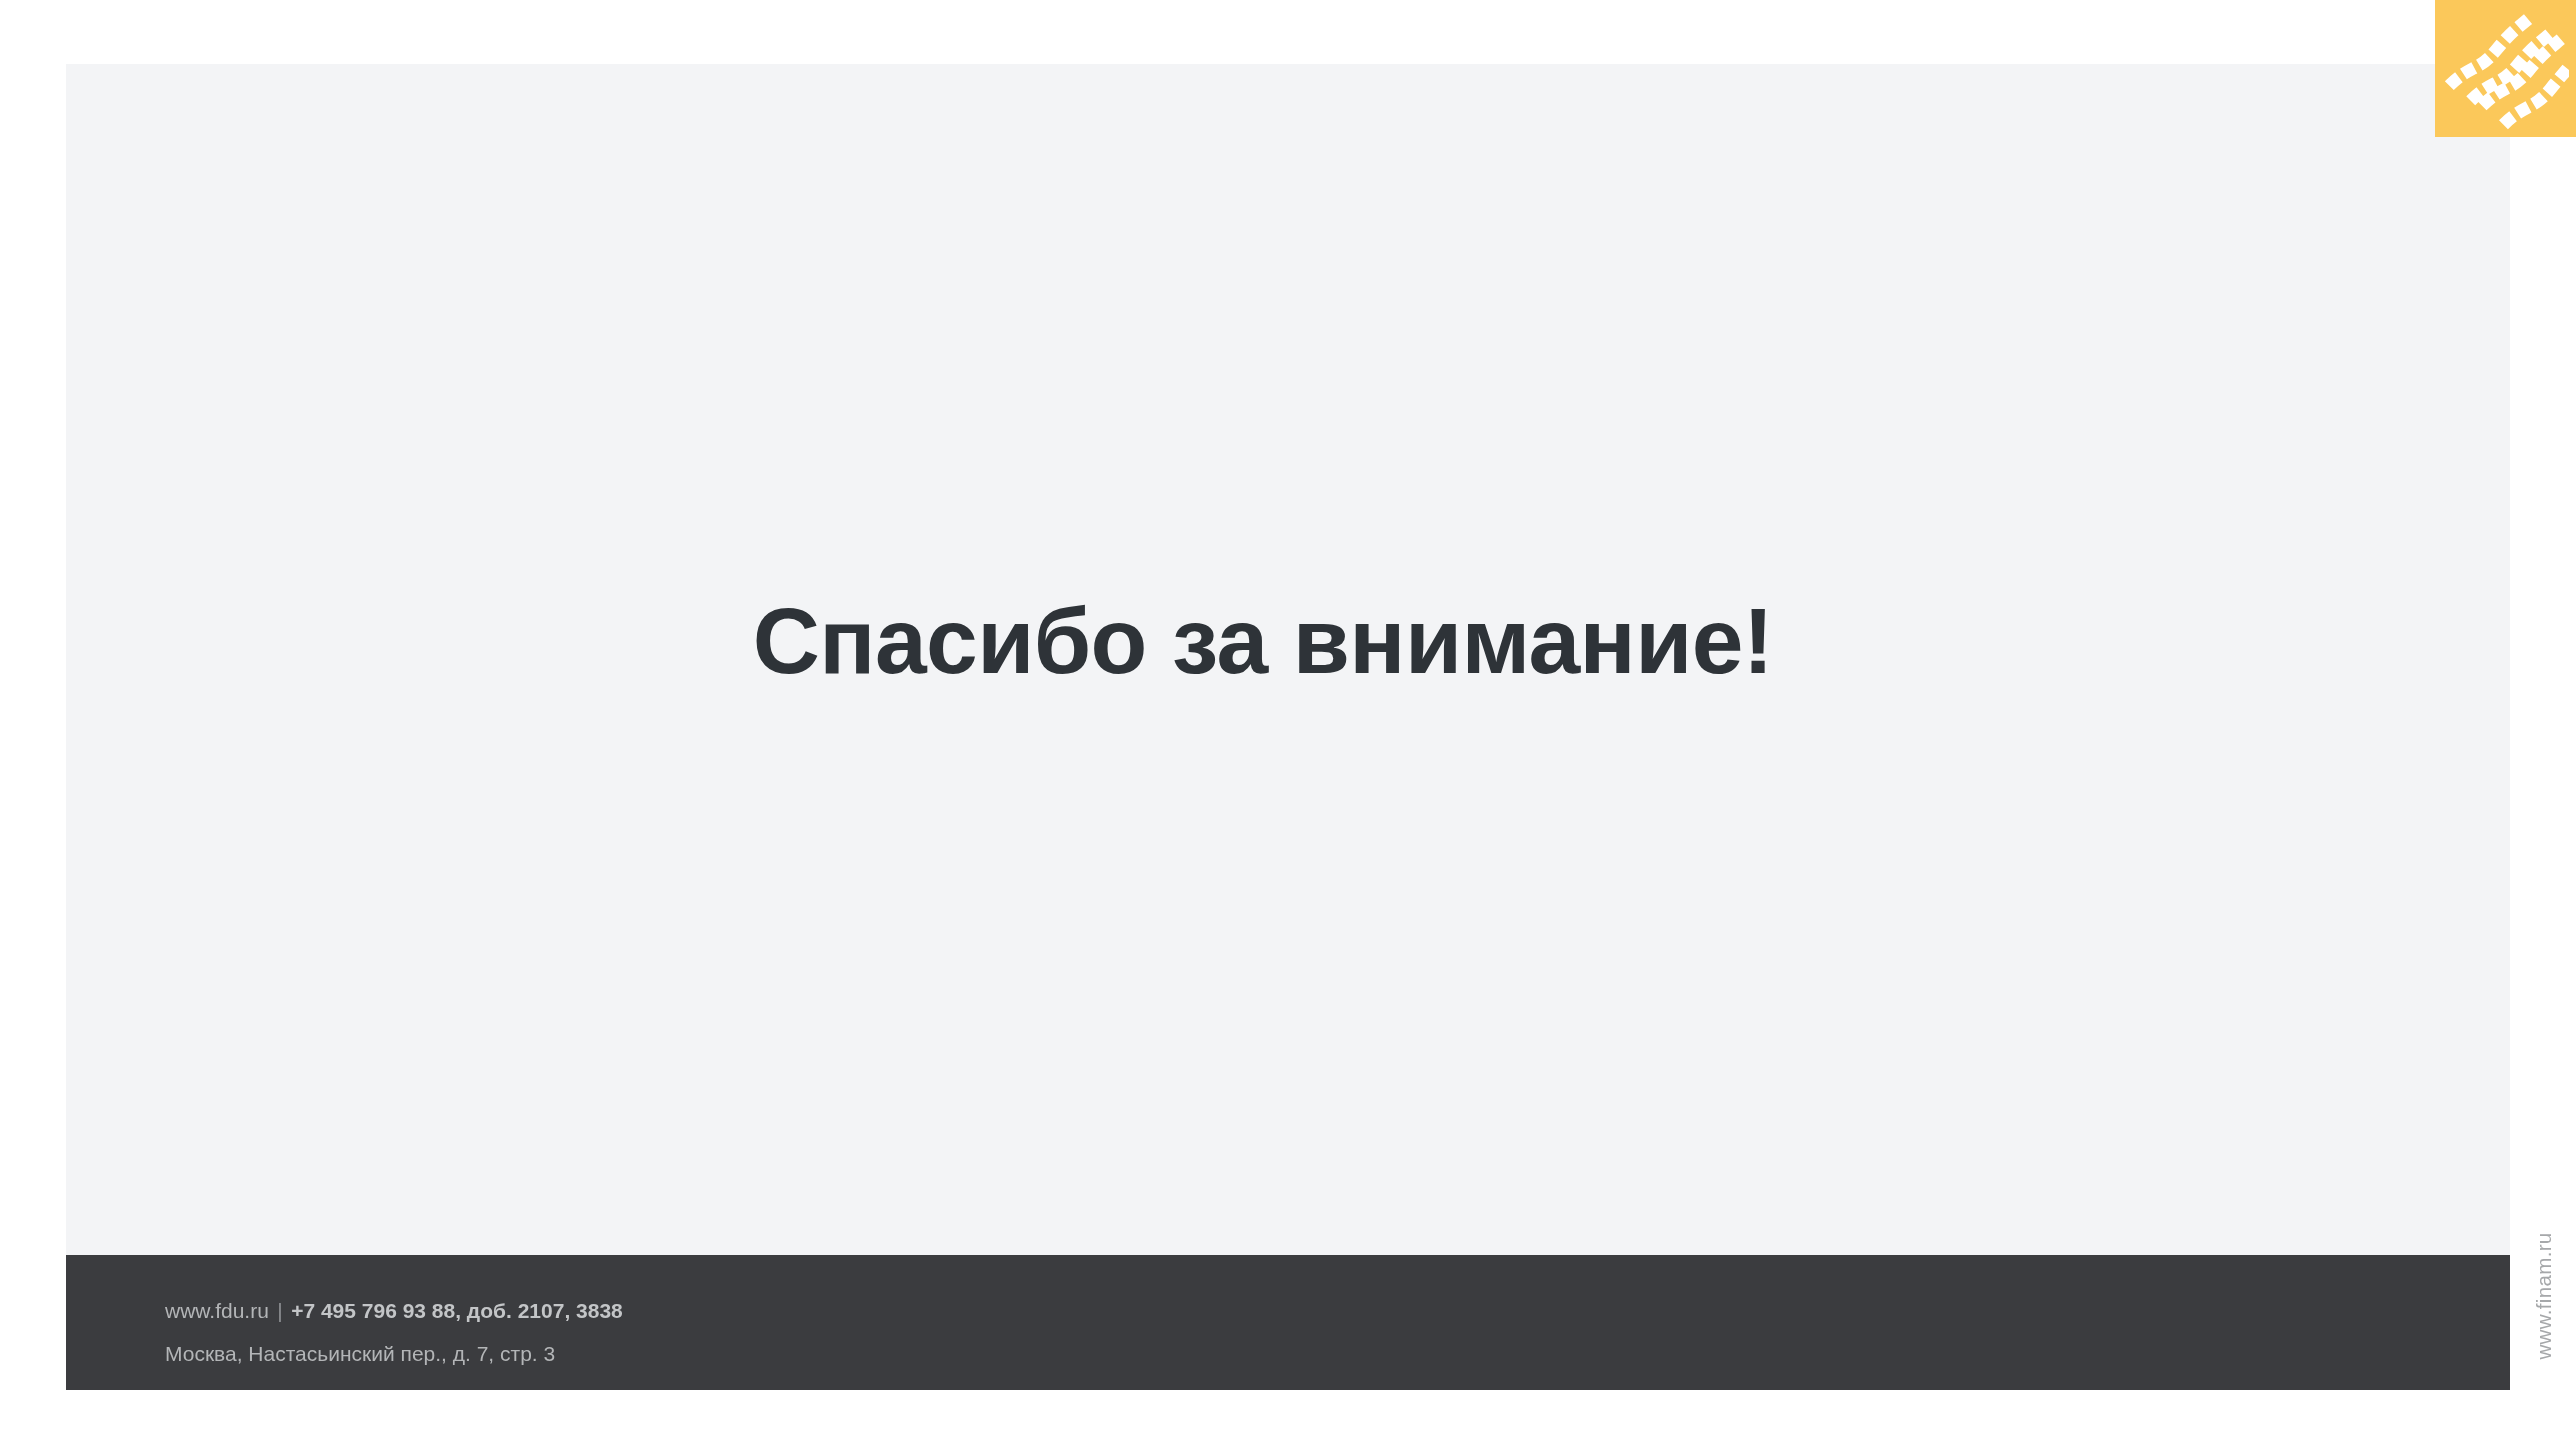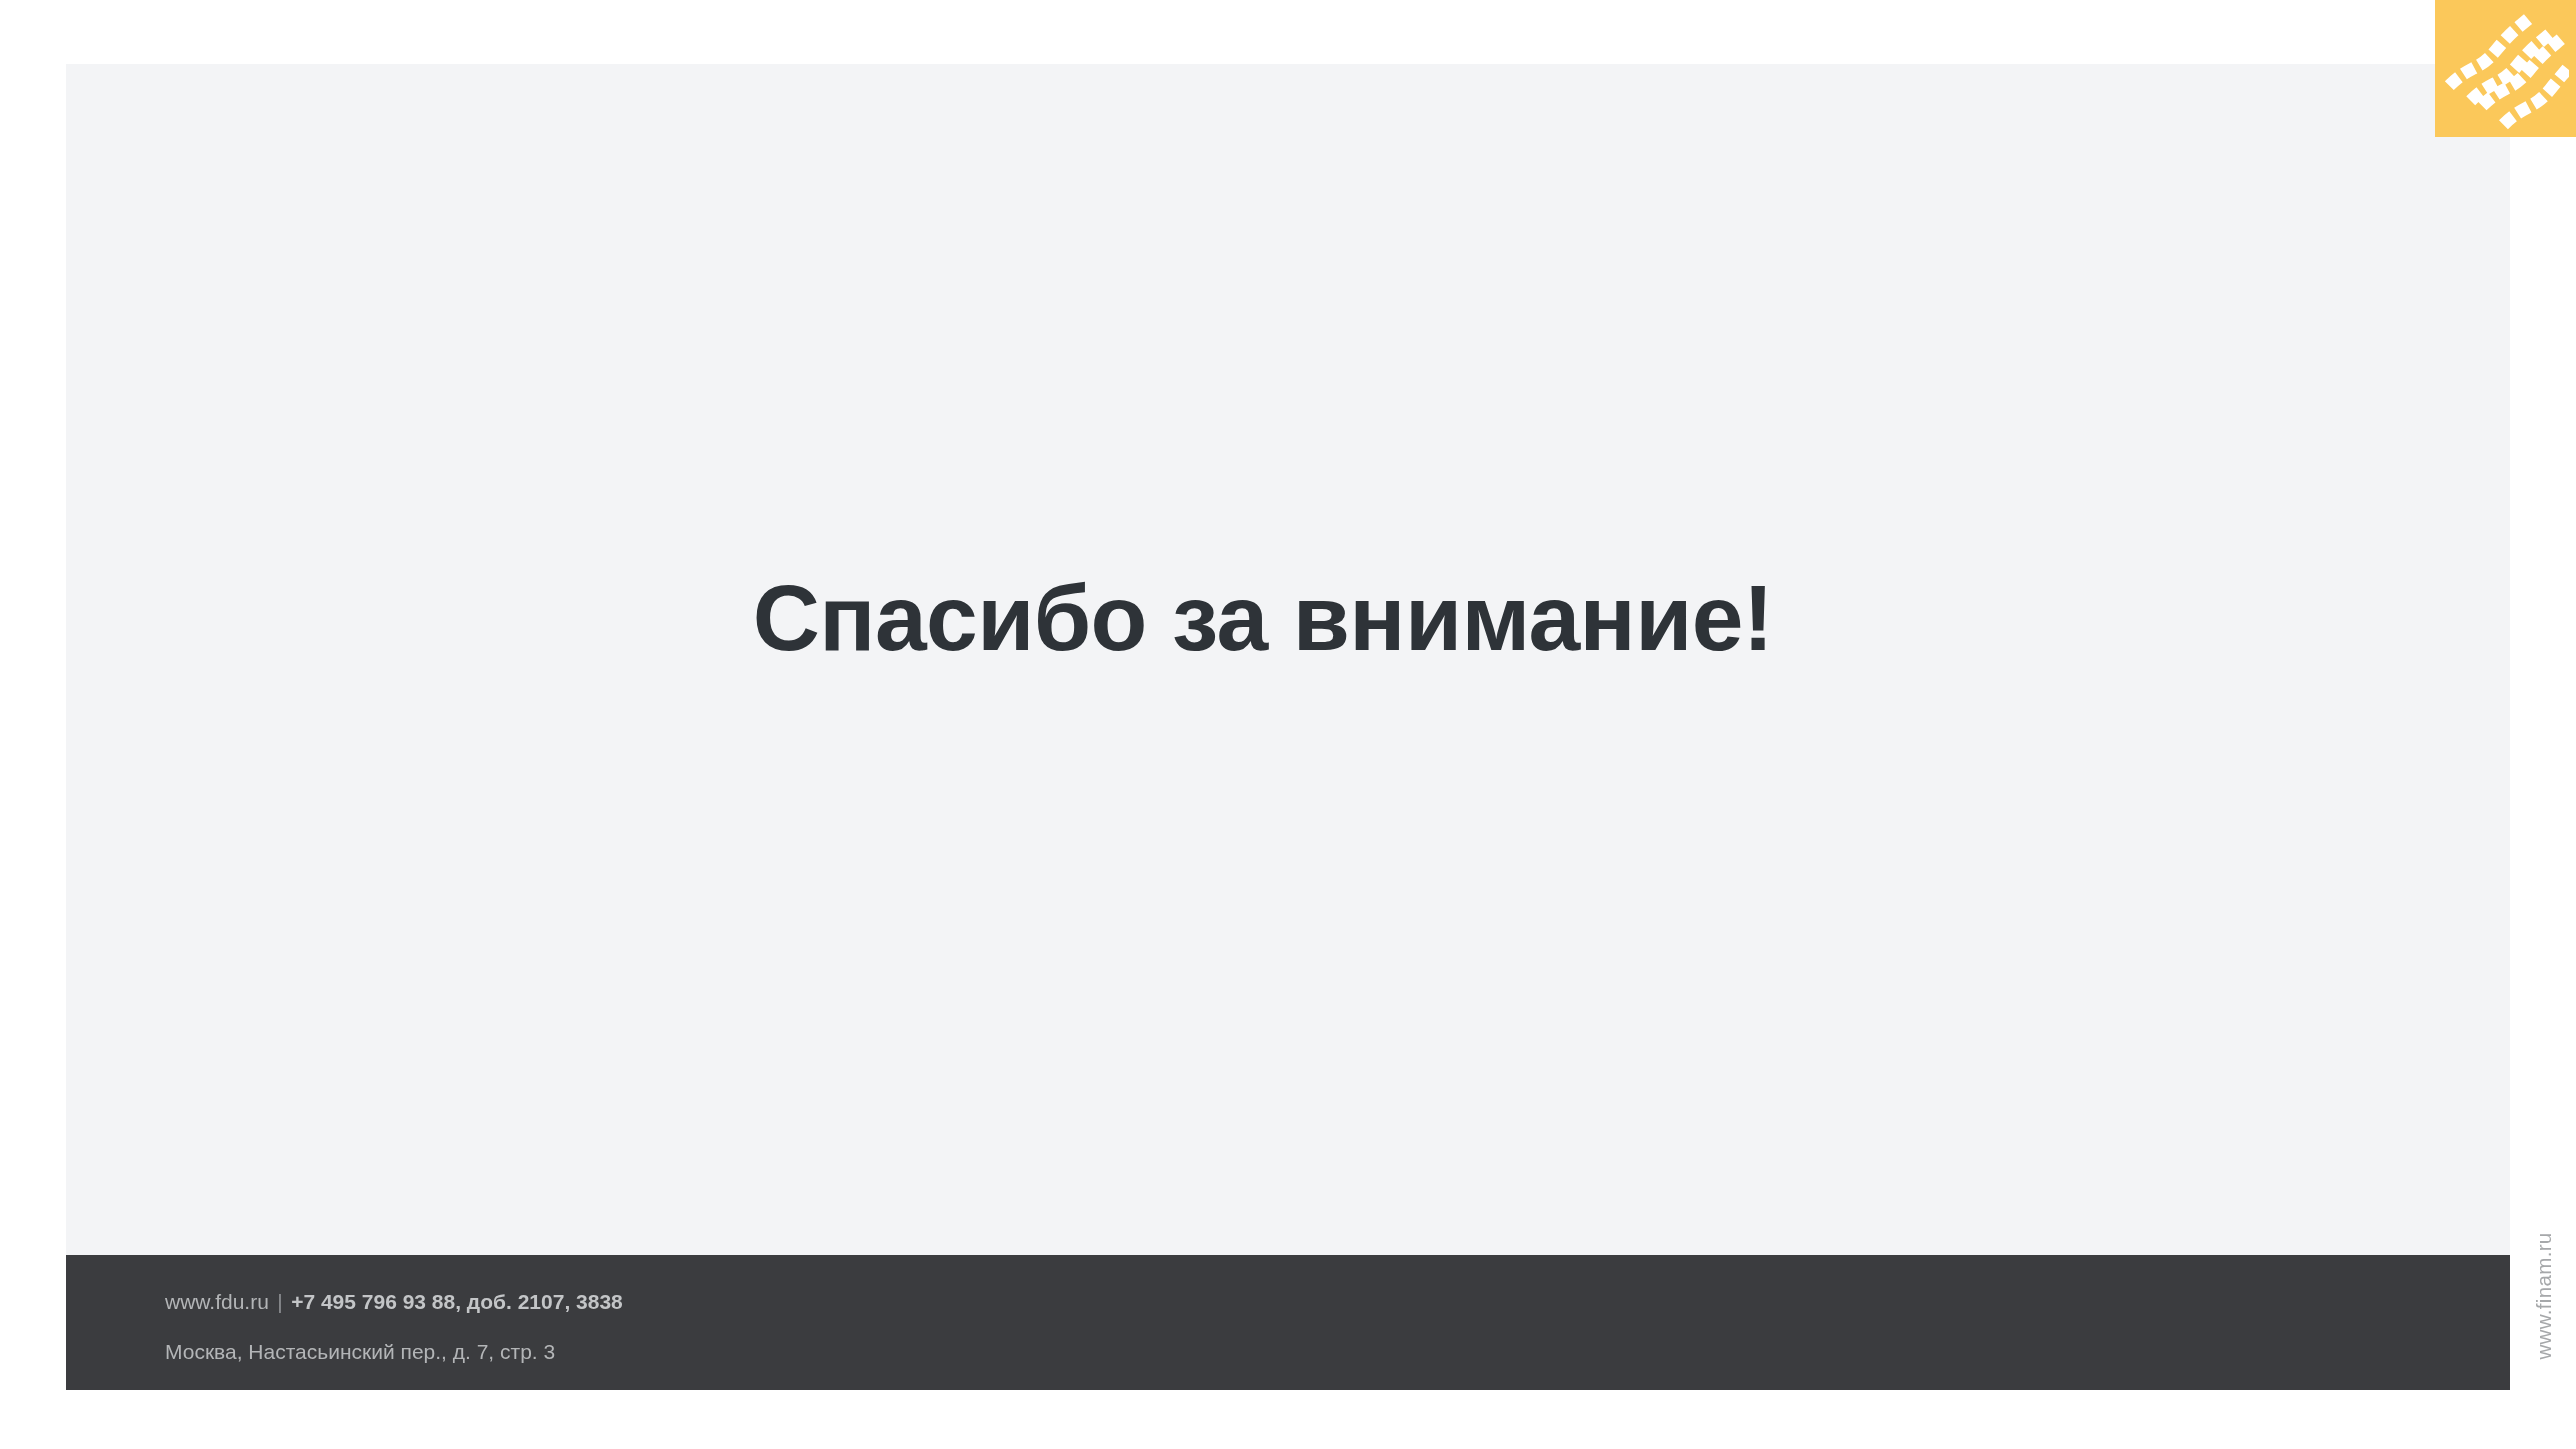--- a/index.html
+++ b/index.html
@@ -33,24 +33,25 @@
     top: 64px;
     width: 2444px;
     height: 1325px;
     background: #f3f4f6;
   }
 
   
   .headline-wrap {
     position: absolute;
     left: 66px;
-    top: 570px;
+    top: 539px;
     width: 2444px;
     height: 206px;
     display: flex;
+    align-items: center;
     justify-content: center;
     pointer-events: none;
   }
   .headline {
     font-family: "Liberation Sans", sans-serif;
     font-size: 93px;
     font-weight: 700;
     color: #2e3338;
     letter-spacing: -0.6px;
     line-height: 1.05;
@@ -64,24 +65,24 @@
     position: absolute;
     left: 66px;
     top: 1255px;
     width: 2444px;
     height: 135px;
     background: #3b3c3f;
   }
   .footer-lines {
     position: absolute;
     left: 99px;
-    top: 26px;
+    top: 35px;
     display: flex;
     flex-direction: column;
-    gap: 24px;
+    gap: 17px;
   }
   .footer-line {
     font-family: "Liberation Sans", sans-serif;
     font-size: 21px;
     color: #b3b5b7;
     line-height: 1.25;
     white-space: nowrap;
     display: flex;
     align-items: baseline;
   }

